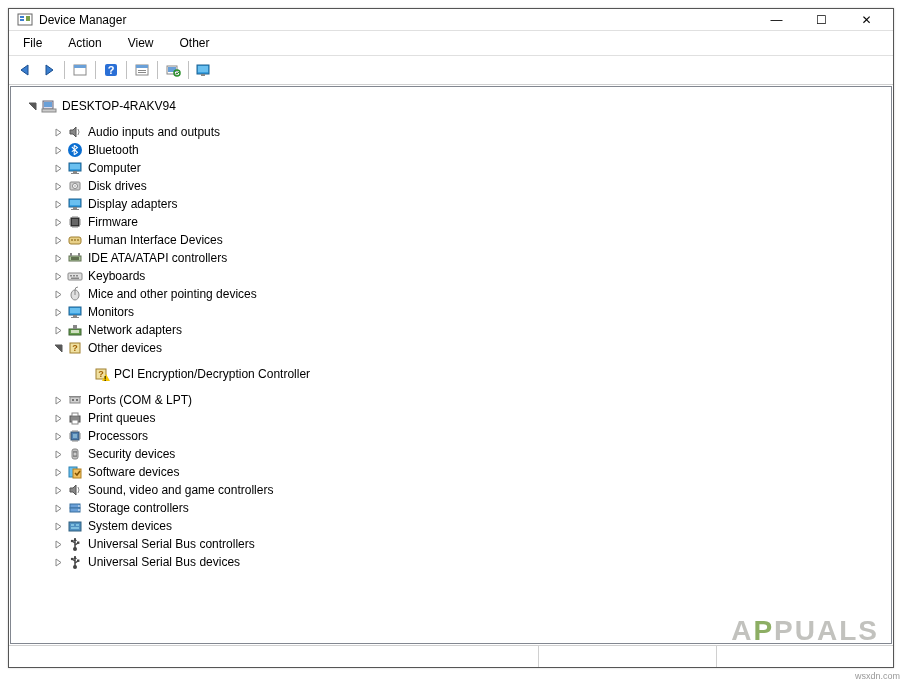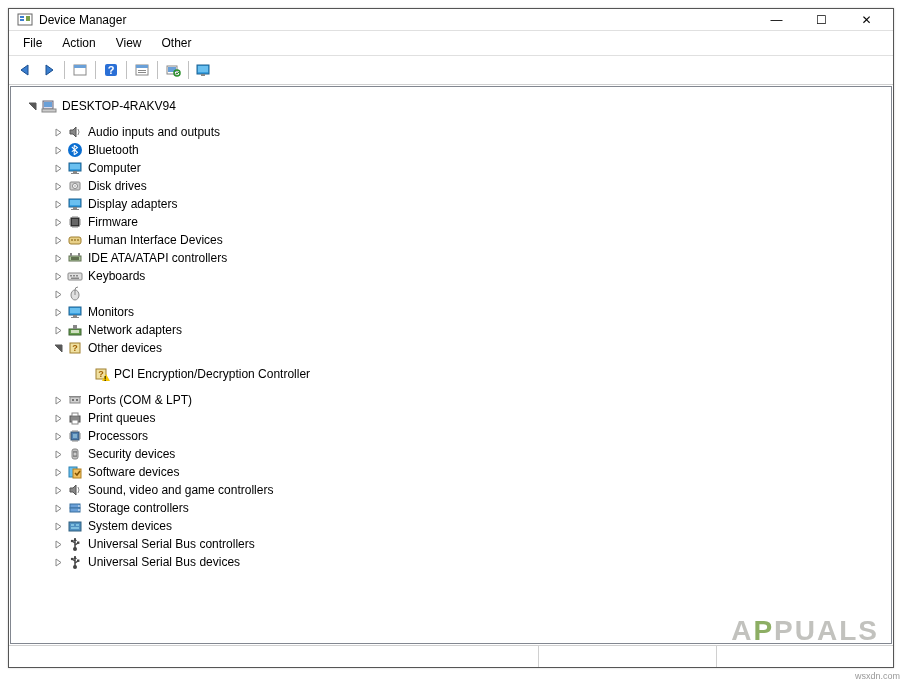--- a/index.html
+++ b/index.html
@@ -27,21 +27,21 @@
   }
   .titlebar .app-icon { width: 16px; height: 16px; margin-right: 6px; }
   .titlebar .title { flex: 1; font-size: 12px; }
   .titlebar .wbtn {
     width: 45px; height: 28px;
     display: flex; align-items: center; justify-content: center;
     font-family: 'Segoe UI Symbol', sans-serif;
     font-size: 12px; color: #000;
   }
   .menubar {
-    display: flex; gap: 4px;
+    display: flex; gap: 10px;
     padding: 2px 6px;
     font-size: 12px;
   }
   .menubar .mitem { padding: 3px 8px; }
   .toolbar {
     display: flex; align-items: center;
     padding: 3px 4px;
     border-top: 1px solid #e0e0e0;
     border-bottom: 1px solid #d0d0d0;
     gap: 0;
@@ -334,20 +334,21 @@
               <li>
                 <div class="node">
                   <span class="expander">
                     <svg width="9" height="9">
                       <path d="M2 1 L7 4.5 L2 8 Z" fill="none" stroke="#888"></path>
                     </svg>
                   </span>
                   <span class="nicon"><svg width="16" height="16" viewBox="0 0 16 16">
                       <use href="#i-mouse"></use>
                     </svg></span>
+                  <span class="nlabel">Mice and other pointing devices</span>
                 </div>
               </li>
               <li>
                 <div class="node">
                   <span class="expander">
                     <svg width="9" height="9">
                       <path d="M2 1 L7 4.5 L2 8 Z" fill="none" stroke="#888"></path>
                     </svg>
                   </span>
                   <span class="nicon"><svg width="16" height="16" viewBox="0 0 16 16">

